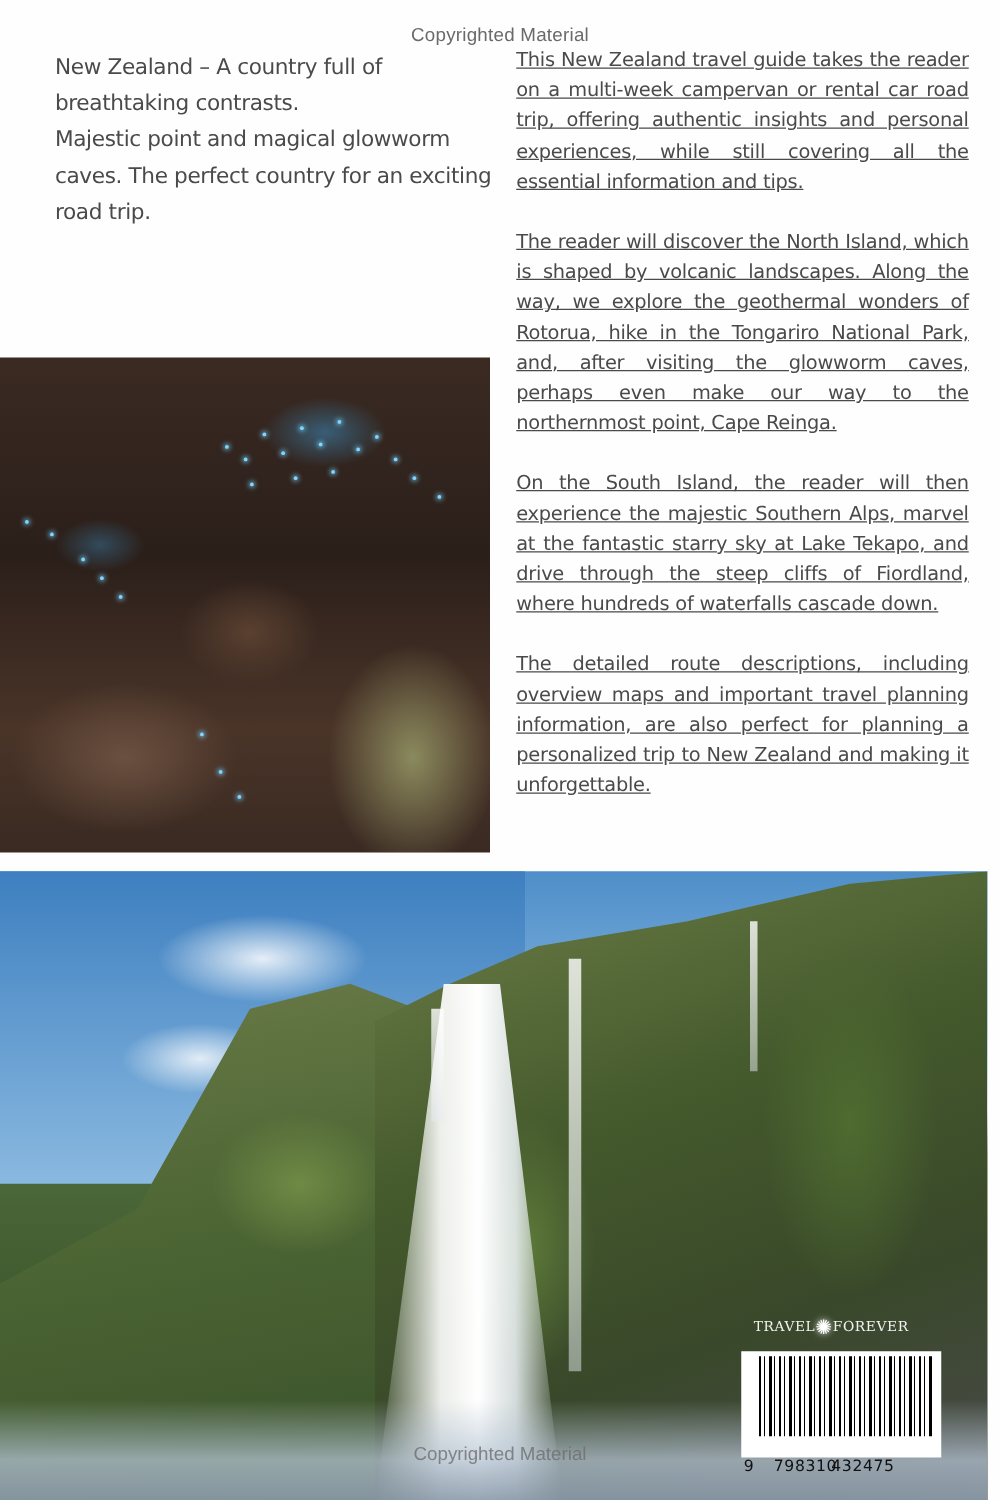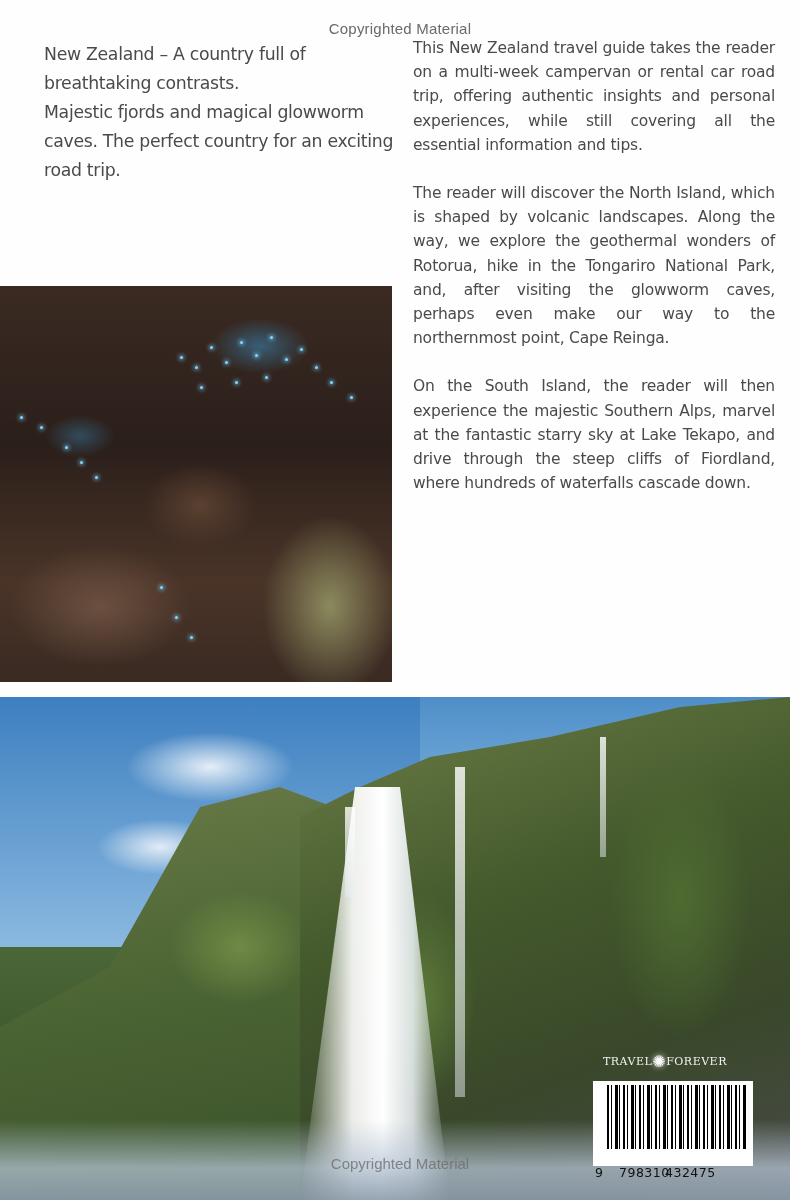--- a/index.html
+++ b/index.html
@@ -1,21 +1,21 @@
 <!DOCTYPE html>
 <html><head>
 <meta charset="utf-8">
 <style>
   html, body { margin:0; padding:0; }
   body { width:800px; height:1200px; background:#fefefe; position:relative; overflow:hidden; font-family:"DejaVu Sans", sans-serif; }
   .watermark-top { position:absolute; top:20px; left:0; width:800px; text-align:center; font-family:"Liberation Sans", sans-serif; font-size:15px; color:#6a6a6a; letter-spacing:0.2px; z-index:5; }
   .tagline { position:absolute; left:44px; top:40px; width:350px; font-family:"DejaVu Sans", sans-serif; font-size:17.3px; line-height:29px; color:#4a4a4a; letter-spacing:-0.3px; }
   .tagline p { margin:0; }
   .body-col { position:absolute; left:413px; top:36px; width:362px; font-family:"DejaVu Sans", sans-serif; font-size:15.5px; line-height:24.2px; color:#4a4a4a; text-align:justify; letter-spacing:-0.2px; }
-  .body-col p { margin:0 0 24px 0; }
+  .body-col p { margin:0 0 24px 0;text-decoration:underline; }
   .cave-photo { position:absolute; left:0; top:286px; width:392px; height:396px; overflow:hidden;
     background:
       radial-gradient(ellipse 70px 40px at 260px 60px, rgba(60,140,190,0.55), transparent 70%),
       radial-gradient(ellipse 50px 30px at 80px 150px, rgba(60,140,190,0.4), transparent 70%),
       radial-gradient(ellipse 90px 120px at 330px 320px, #8b8a5e, transparent 75%),
       radial-gradient(ellipse 120px 80px at 100px 320px, #6b5040, transparent 75%),
       radial-gradient(ellipse 80px 60px at 200px 220px, #5a4030, transparent 70%),
       linear-gradient(180deg, #3a2a22 0%, #2b1f1a 40%, #4a3428 75%, #3a2a22 100%); }
   .glow { position:absolute; width:3px; height:3px; border-radius:50%; background:#7fd6ff; box-shadow:0 0 4px 1px rgba(120,210,255,0.8); }
   .falls-photo { position:absolute; left:0; top:697px; width:790px; height:503px; overflow:hidden;
@@ -52,27 +52,28 @@
   .bc-num .b { position:absolute; left:26px; }
   .bc-num .c { position:absolute; left:72px; }
 </style>
 </head>
 <body>
 
 <div class="watermark-top">Copyrighted Material</div>
 
 <div class="tagline">
   <p>New Zealand – A country full of breathtaking contrasts.</p>
-  <p>Majestic fjords and magical glowworm caves. The perfect country for an exciting road trip.</p>
+  <p>Majestic point and magical glowworm caves. The perfect country for an exciting road trip.</p>
 </div>
 
 <div class="body-col">
   <p>This New Zealand travel guide takes the reader on a multi-week campervan or rental car road trip, offering authentic insights and personal experiences, while still covering all the essential information and tips.</p>
   <p>The reader will discover the North Island, which is shaped by volcanic landscapes. Along the way, we explore the geothermal wonders of Rotorua, hike in the Tongariro National Park, and, after visiting the glowworm caves, perhaps even make our way to the northernmost point, Cape Reinga.</p>
   <p>On the South Island, the reader will then experience the majestic Southern Alps, marvel at the fantastic starry sky at Lake Tekapo, and drive through the steep cliffs of Fiordland, where hundreds of waterfalls cascade down.</p>
+  <p>The detailed route descriptions, including overview maps and important travel planning information, are also perfect for planning a personalized trip to New Zealand and making it unforgettable.</p>
 </div>
 
 <div class="cave-photo" aria-label="glowworm cave photo">
   <span class="glow" style="left:180px;top:70px"></span>
     <span class="glow" style="left:195px;top:80px"></span>
   <span class="glow" style="left:210px;top:60px"></span>
     <span class="glow" style="left:225px;top:75px"></span>
   <span class="glow" style="left:240px;top:55px"></span>
     <span class="glow" style="left:255px;top:68px"></span>
   <span class="glow" style="left:270px;top:50px"></span>

